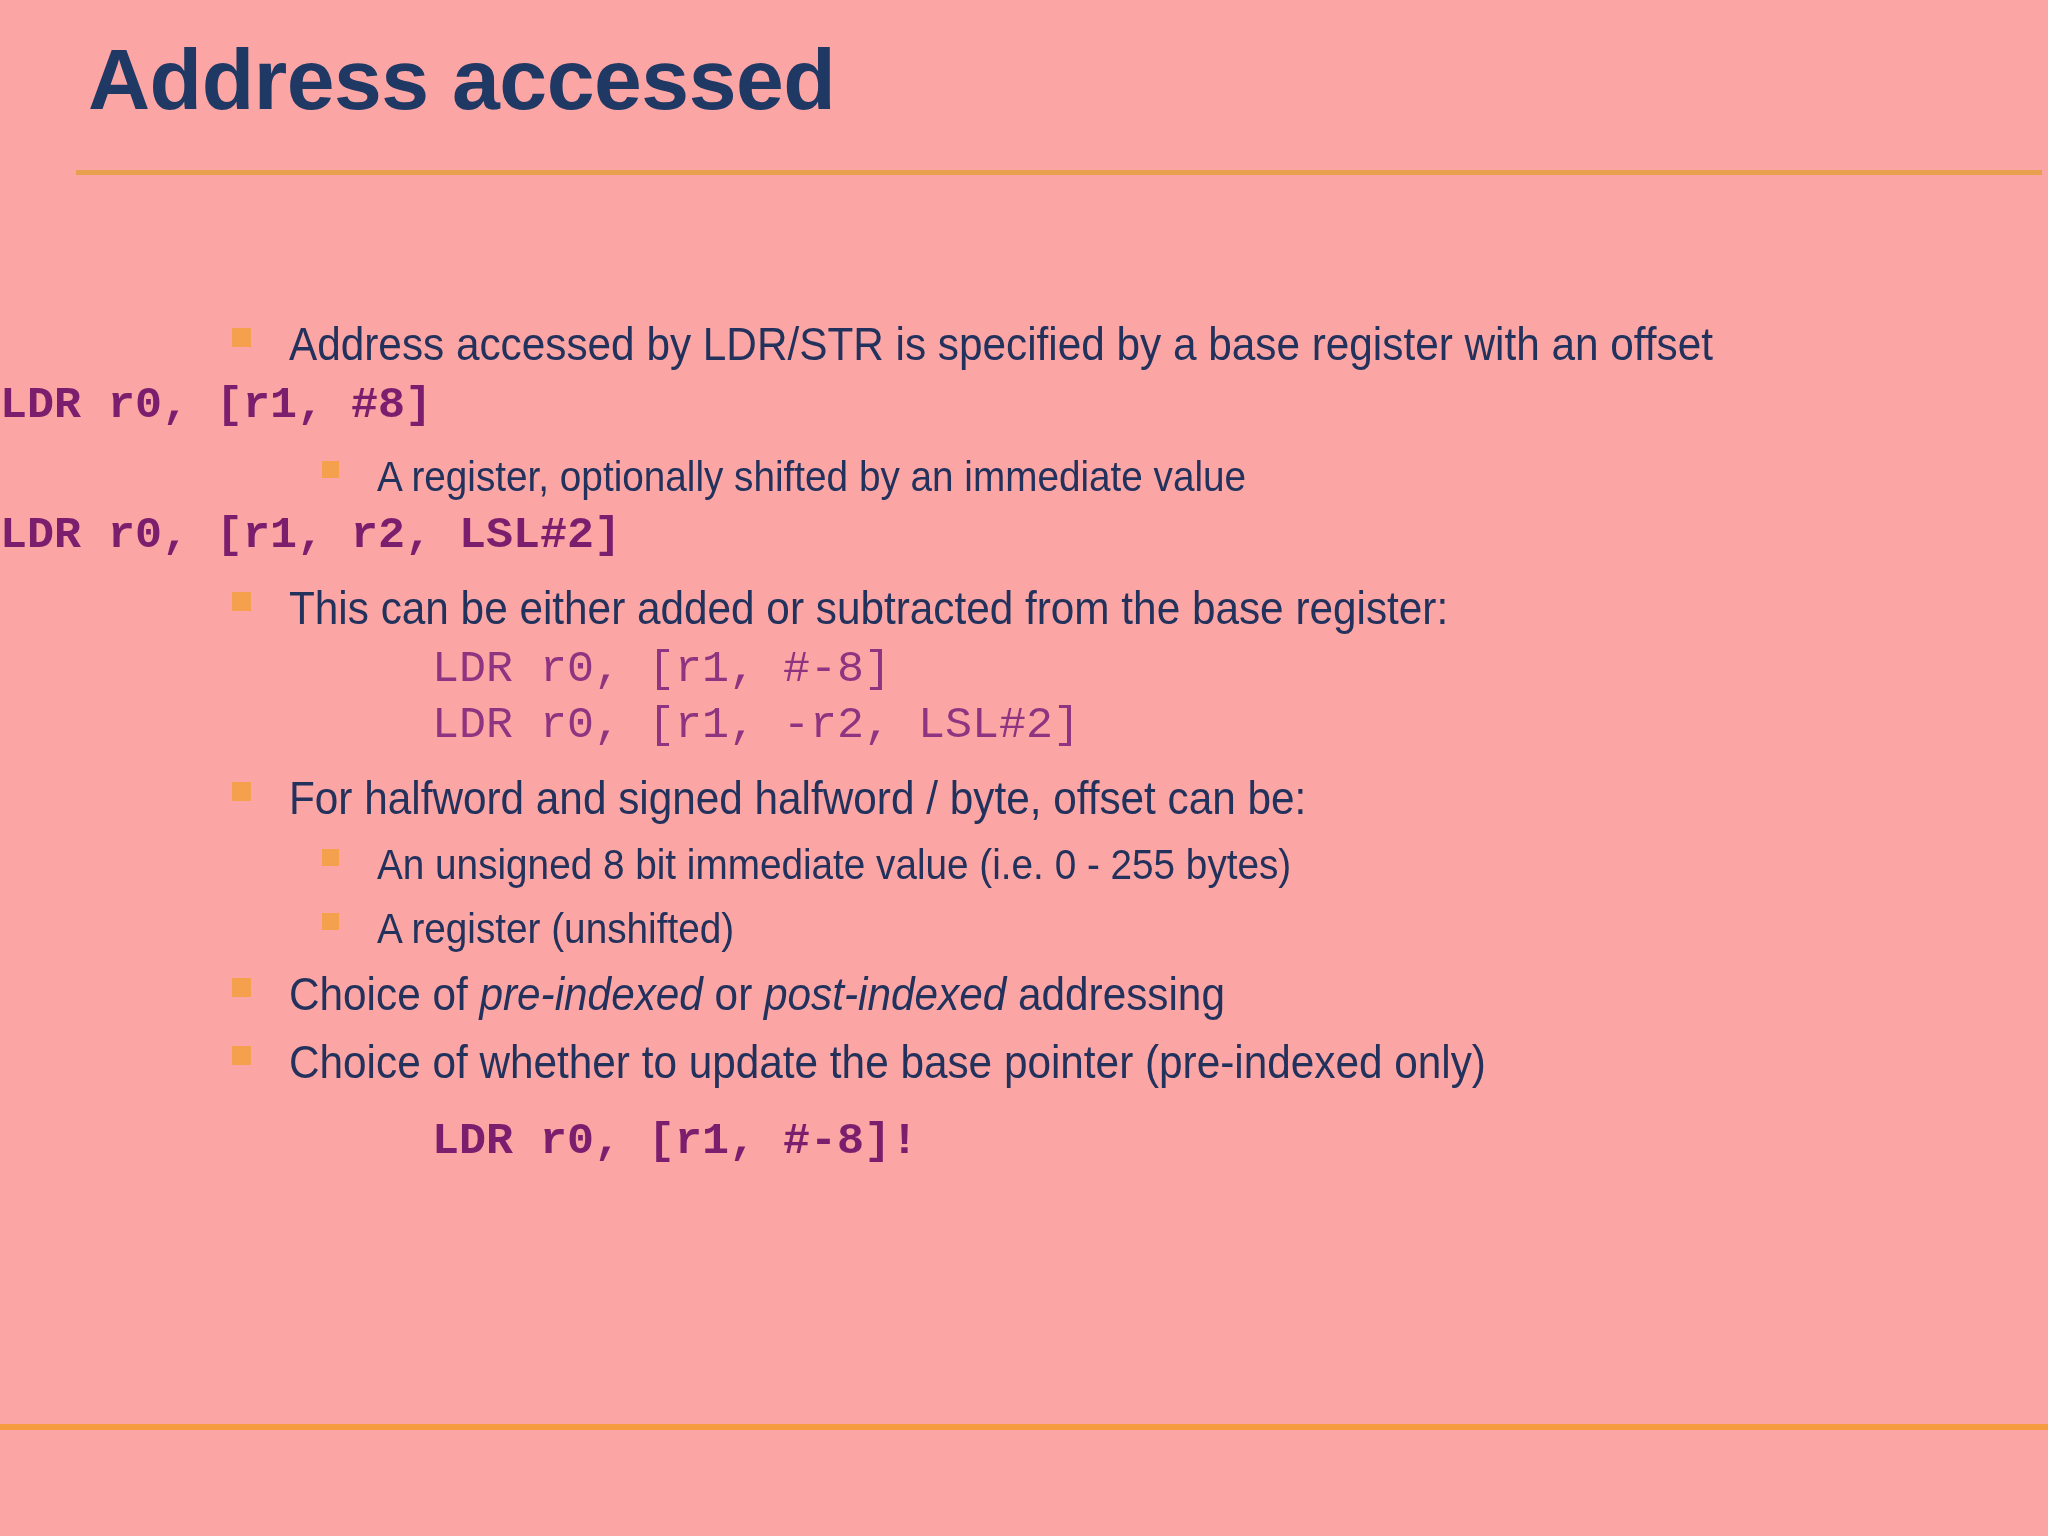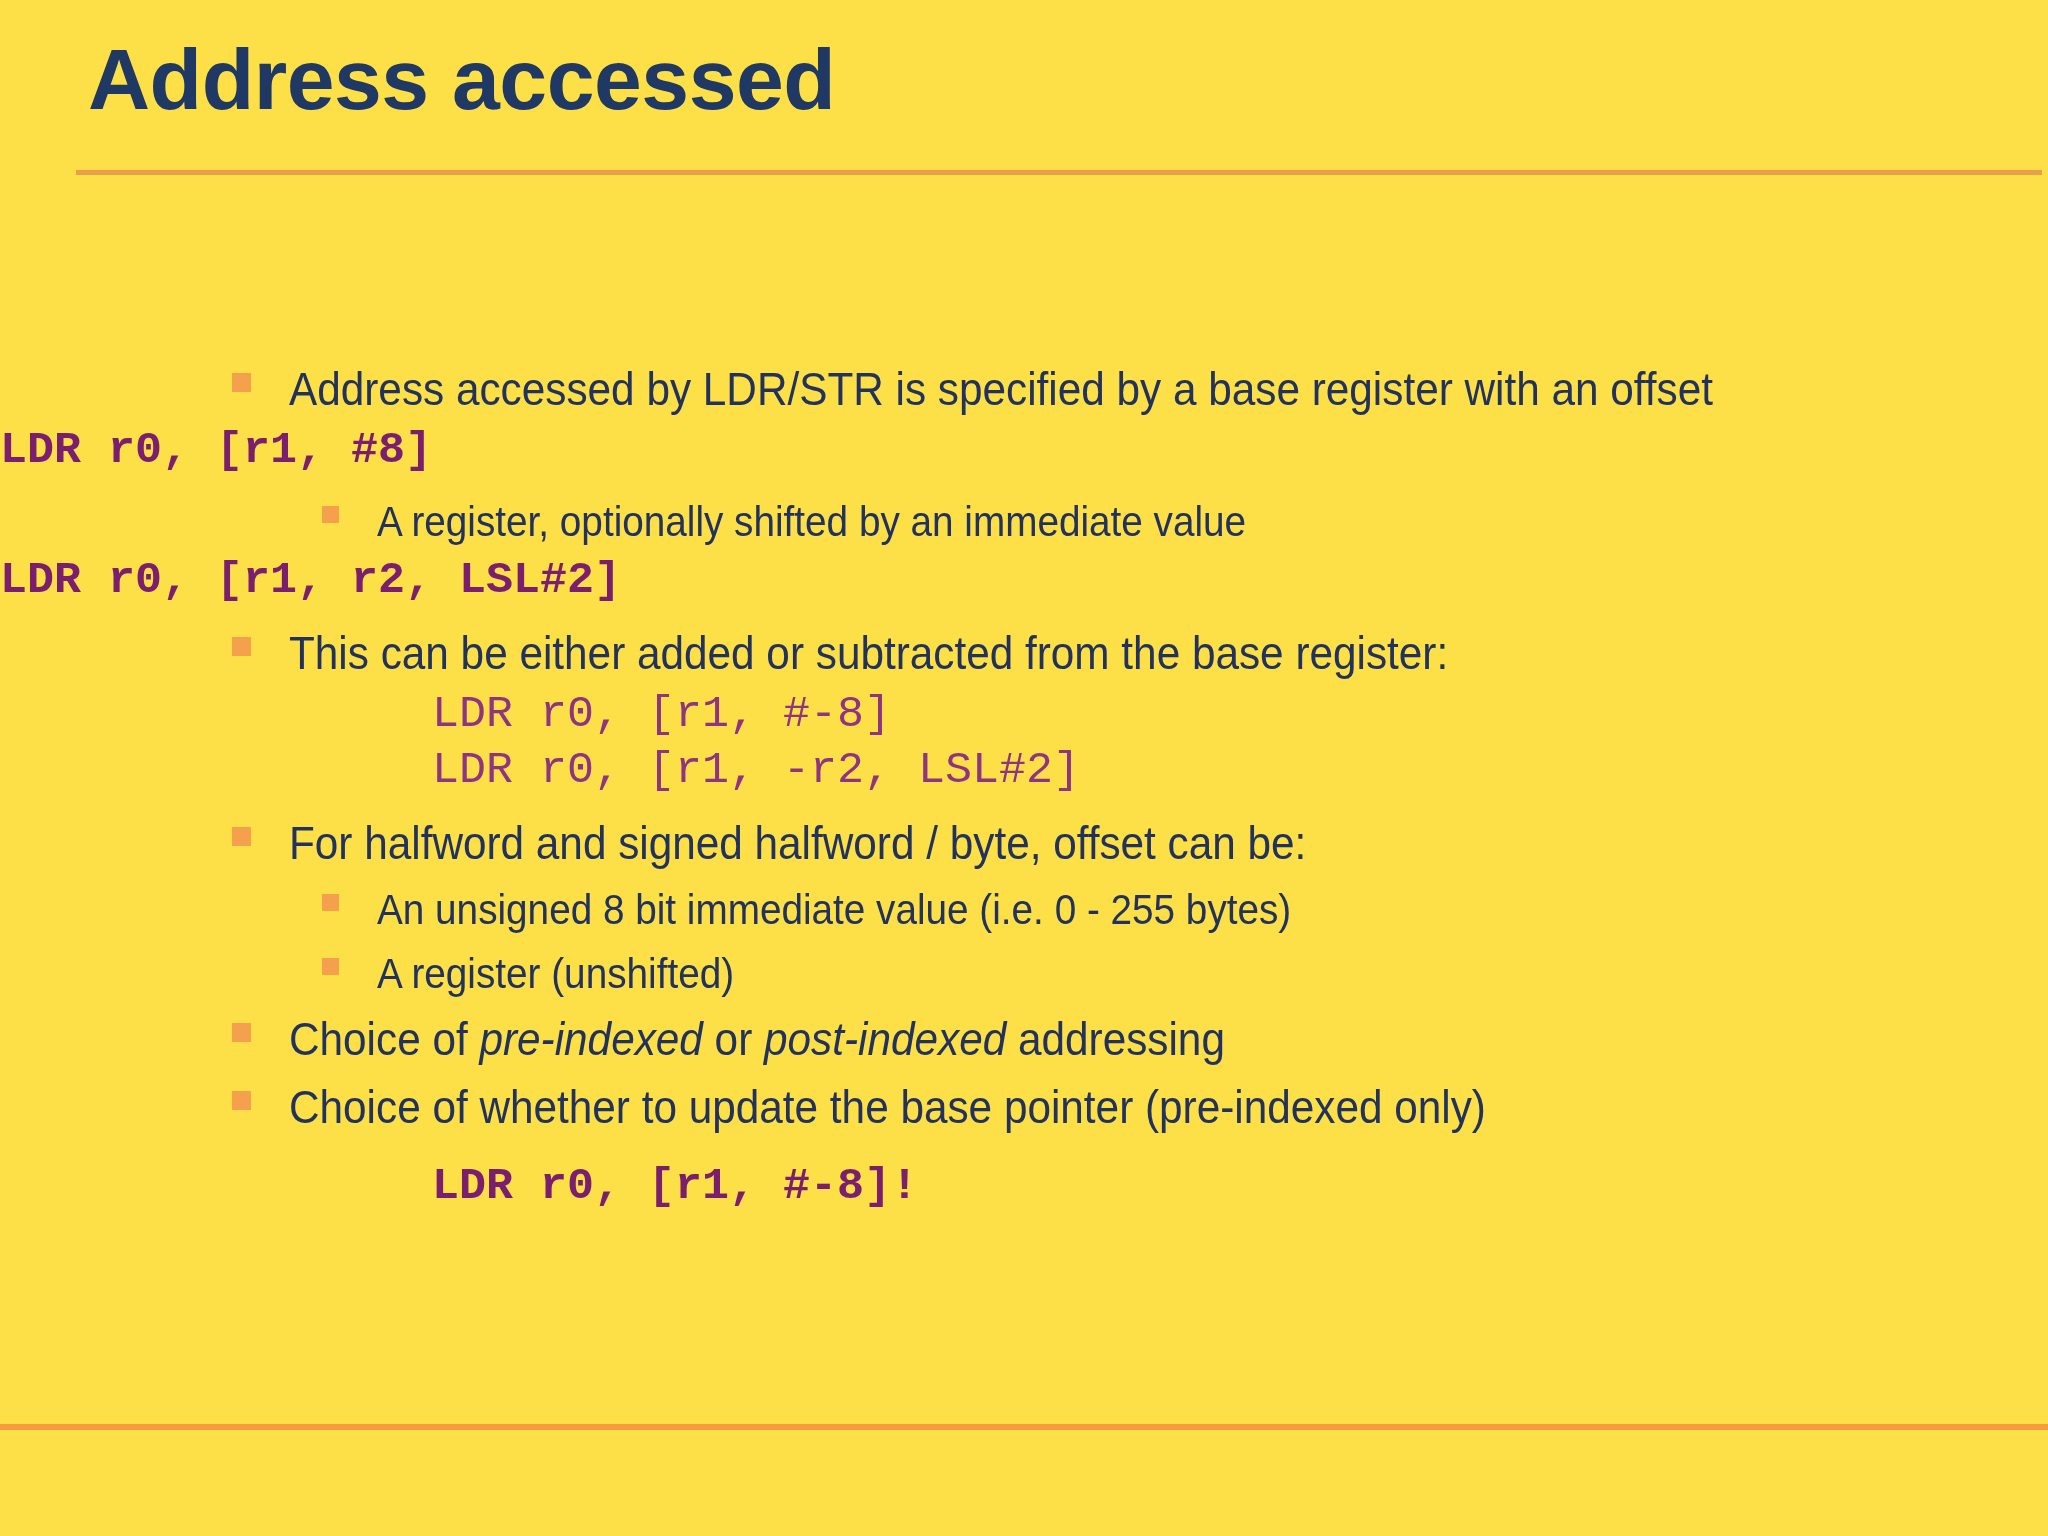--- a/index.html
+++ b/index.html
@@ -13,21 +13,21 @@
     height: 1536px;
     overflow: hidden;
     font-family: "Liberation Sans", sans-serif;
     -webkit-font-smoothing: antialiased;
   }
 
   .slide {
     position: relative;
     width: 2048px;
     height: 1536px;
-    background: #fde047;
+    background: #fca5a5;
     box-sizing: border-box;
   }
 
   
   .title {
     position: absolute;
     left: 88px;
     top: 34px;
     font-family: "Liberation Sans", sans-serif;
     font-weight: bold;
@@ -55,21 +55,20 @@
     height: 6px;
     background: #F79B41;
   }
 
   
   .body {
     position: absolute;
     left: 0;
     top: 310px;
     width: 1652px;
-    margin-top: 45px;
   }
 
   .row {
     position: relative;
     display: flex;
     align-items: flex-start;
   }
 
   
   .bullet {

